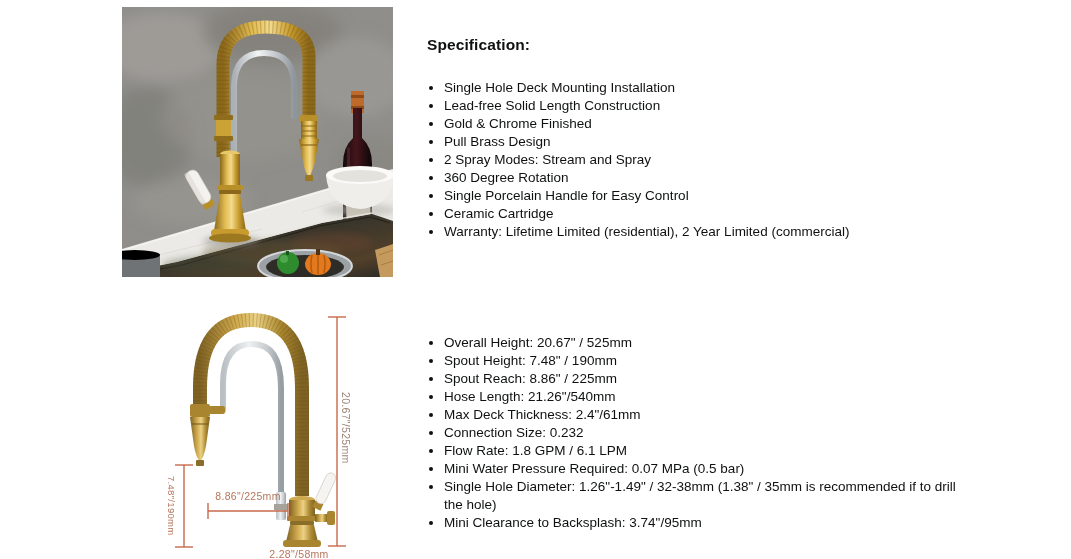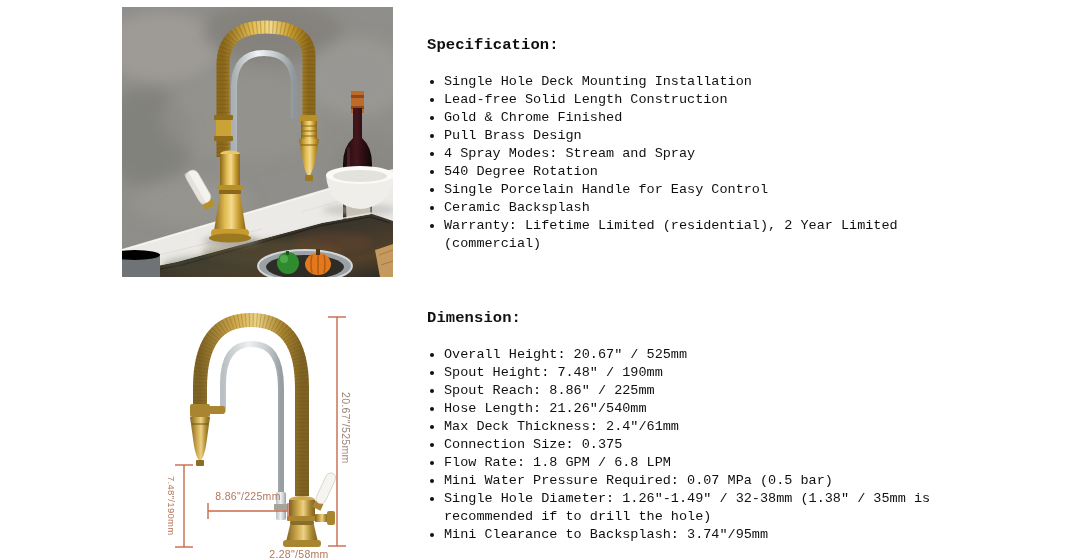--- a/index.html
+++ b/index.html
@@ -4,22 +4,22 @@
 <style>
   html,body{margin:0;padding:0;background:#fff;}
   body{font-family:"Liberation Sans",sans-serif;color:#0f1111;}
   .page{position:relative;width:1071px;height:559px;background:#fff;overflow:hidden;}
   figure{margin:0;}
   .photo-fig{position:absolute;left:122px;top:7px;width:271px;height:270px;overflow:hidden;}
   .diagram-fig{position:absolute;left:127px;top:300px;width:266px;height:259px;overflow:visible;}
   .textcol{position:absolute;left:427px;width:543px;}
   .spec-col{top:36px;}
   .dim-col{top:309px;}
-  h3.sec-heading{margin:0;font-size:15.5px;line-height:18px;font-weight:700;color:#0f1111;letter-spacing:.1px;font-family:Liberation Mono, monospace;}
-  ul.sec-list{margin:19px 0 0 0;padding:0 0 0 17px;font-family:Liberation Mono, monospace;}
+  h3.sec-heading{margin:0;font-size:15.5px;line-height:18px;font-weight:700;color:#0f1111;letter-spacing:.1px;}
+  ul.sec-list{margin:25px 0 0 0;padding:0 0 0 17px;}
   ul.sec-list li{font-size:13.5px;line-height:18px;color:#0f1111;}
   ul.sec-list li::marker{color:#0f1111;}
   .dim-label{position:absolute;font-size:10.5px;color:#b5765a;white-space:nowrap;letter-spacing:.3px;}
   .dim-label.v{writing-mode:vertical-rl;text-align:center;width:13px;}
   .dim-label.h{text-align:center;}
   .lbl-right{left:212px;top:40px;height:176px;color:#9c8274;}
   .lbl-left{left:37px;top:165px;height:82px;font-size:9.5px;}
   .lbl-reach{left:71px;top:190px;width:100px;}
   .lbl-base{left:136px;top:248px;width:72px;}
 </style>
@@ -180,24 +180,24 @@
     </svg>
   </figure>
 
   <div class="textcol spec-col">
     <h3 class="sec-heading">Specification:</h3>
     <ul class="sec-list">
         <li>Single Hole Deck Mounting Installation</li>
         <li>Lead-free Solid Length Construction</li>
         <li>Gold &amp; Chrome Finished</li>
         <li>Pull Brass Design</li>
-        <li>4 Spray Modes: Stream and Spray</li>
-        <li>540 Degree Rotation</li>
+        <li>2 Spray Modes: Stream and Spray</li>
+        <li>360 Degree Rotation</li>
         <li>Single Porcelain Handle for Easy Control</li>
-        <li>Ceramic Backsplash</li>
+        <li>Ceramic Cartridge</li>
         <li>Warranty: Lifetime Limited (residential), 2 Year Limited (commercial)</li>
       </ul>
   </div>
 
   <figure class="diagram-fig">
     <svg width="266" height="259" viewBox="0 0 266 259">
       <defs>
         <linearGradient id="brass" x1="0" y1="0" x2="1" y2="0">
           <stop offset="0" stop-color="#7e6224"></stop>
             <stop offset=".35" stop-color="#cfa94d"></stop>
@@ -257,28 +257,27 @@
       </g>
     </svg>
 
     <span class="dim-label v lbl-right">20.67"/525mm</span>
     <span class="dim-label v lbl-left">7.48"/190mm</span>
     <span class="dim-label h lbl-reach">8.86"/225mm</span>
     <span class="dim-label h lbl-base">2.28"/58mm</span>
   </figure>
 
   <div class="textcol dim-col">
-    <h3 class="sec-heading">Dimension:</h3>
     <ul class="sec-list">
         <li>Overall Height: 20.67" / 525mm</li>
         <li>Spout Height: 7.48" / 190mm</li>
         <li>Spout Reach: 8.86" / 225mm</li>
         <li>Hose Length: 21.26"/540mm</li>
         <li>Max Deck Thickness: 2.4"/61mm</li>
-        <li>Connection Size: 0.375</li>
-        <li>Flow Rate: 1.8 GPM / 6.8 LPM</li>
+        <li>Connection Size: 0.232</li>
+        <li>Flow Rate: 1.8 GPM / 6.1 LPM</li>
         <li>Mini Water Pressure Required: 0.07 MPa (0.5 bar)</li>
         <li>Single Hole Diameter: 1.26"-1.49" / 32-38mm (1.38" / 35mm is recommended if to drill the hole)</li>
         <li>Mini Clearance to Backsplash: 3.74"/95mm</li>
       </ul>
   </div>
 
 </div>
 
 </body></html>

